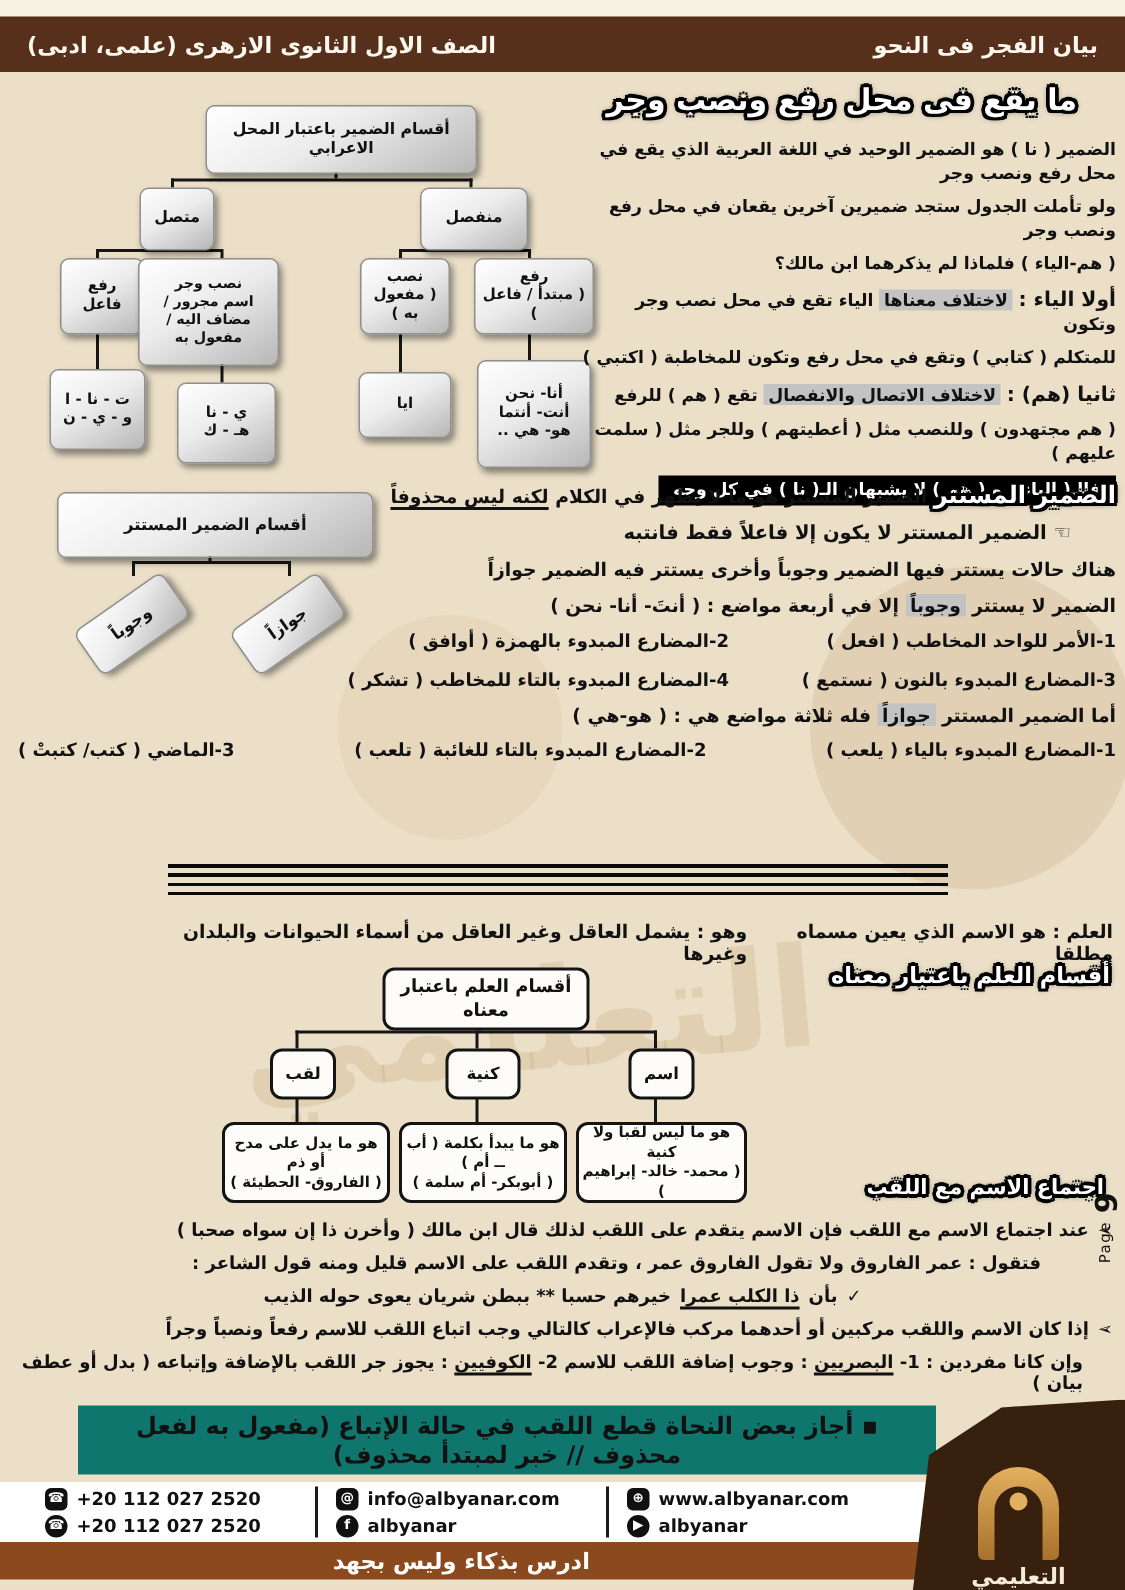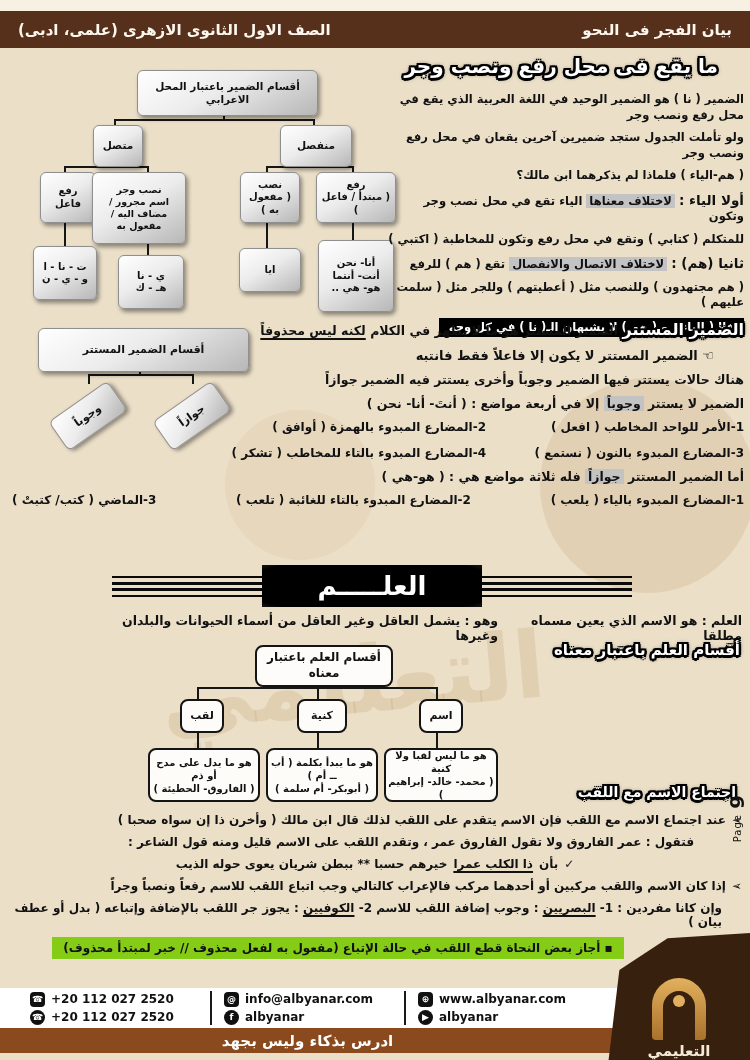--- a/index.html
+++ b/index.html
@@ -19,21 +19,21 @@
   .grid2{display:grid;grid-template-columns:250px 262px;column-gap:8px;row-gap:12px;font-size:12px;width:520px}
   .row3{display:flex;justify-content:space-between;font-size:12px;padding-left:6px}
   .banner{position:absolute;top:560px;left:112px;width:520px;height:52px;display:flex;align-items:center;z-index:2}
   .banner .lines{flex:1;height:21px;background:repeating-linear-gradient(to bottom,#0a0a0a 0 2.4px,transparent 2.4px 6.2px)}
   .banner .blob{padding:6px 56px;background:radial-gradient(ellipse 100% 120% at center,#000 58%,rgba(0,0,0,.85) 68%,rgba(0,0,0,0) 80%);}
   .banner .blob span{font-size:26px;letter-spacing:1px;color:#fff;font-weight:bold}
   .alam-def{position:absolute;top:613px;right:8px;left:92px;display:flex;justify-content:space-between;font-size:12.5px;font-weight:bold;z-index:2}
   .join-block{position:absolute;top:813px;right:8px;left:8px;display:flex;flex-direction:column;gap:8px;font-size:12px;font-weight:bold;z-index:2}
   .jrow{display:flex;gap:6px;align-items:flex-start}
   .arrow-i{display:inline-block;transform:scaleX(-1);font-size:12px}
-  .graynote{background:#84cc16;width:556px;margin-right:118px;text-align:center;padding:4px 8px;font-size:12px}
+  .graynote{background:#0f766e;width:556px;margin-right:118px;text-align:center;padding:4px 8px;font-size:16px}
   .footer{position:absolute;top:988px;left:0;width:640px;height:40px;background:#fff;display:flex;align-items:center;direction:ltr;padding-left:30px;z-index:3}
   .fcol{display:flex;flex-direction:column;gap:3px;width:168px}
   .frow{display:flex;align-items:center;gap:6px;font-size:12px;font-weight:600;color:#111}
   .ficon{width:15px;height:15px;background:#101010;color:#fff;border-radius:4px;display:flex;align-items:center;justify-content:center;font-size:9px;flex:none}
   .ficon.round{border-radius:50%}
   .fdiv{width:2px;height:34px;background:#1a1a1a;margin:0 12px}
   .slogan{position:absolute;top:1028px;left:0;width:615px;height:25px;background:#8a4a1e;color:#fff;display:flex;align-items:center;justify-content:center;font-size:15px;font-weight:bold;z-index:3}
   .logo{position:absolute;right:0;top:933px;width:142px;height:127px;background:#38200f;clip-path:polygon(0 100%,8% 28%,42% 4%,100% 0,100% 100%);display:flex;flex-direction:column;align-items:center;justify-content:flex-end;padding-bottom:5px;z-index:5}
   .emblem{position:relative;width:54px;height:62px;background:linear-gradient(#e2b05e,#a9712b);border-radius:27px 27px 4px 4px;margin-bottom:2px}
   .emblem .inner{position:absolute;left:11px;top:13px;width:32px;height:49px;background:#38200f;border-radius:16px 16px 0 0}
@@ -184,23 +184,20 @@
     </div>
     <div class="row3">
       <span>1-المضارع المبدوء بالياء ( يلعب )</span>
       <span>2-المضارع المبدوء بالتاء للغائبة ( تلعب )</span>
       <span>3-الماضي ( كتب/ كتبتْ )</span>
     </div>
   </div>
 
   <div class="banner">
     <div class="lines"></div>
-    <div class="blob">
-      <span>العلـــــم</span>
-    </div>
     <div class="lines"></div>
   </div>
 
   <div class="alam-def">
     <span>العلم : هو الاسم الذي يعين مسماه مطلقا</span>
     <span>وهو : يشمل العاقل وغير العاقل من أسماء الحيوانات والبلدان وغيرها</span>
   </div>
 
   <div class="bubble" style="position:absolute;top:641px;right:10px;font-size:15px;z-index:2">أقسام العلم باعتبار معناه</div>
 

